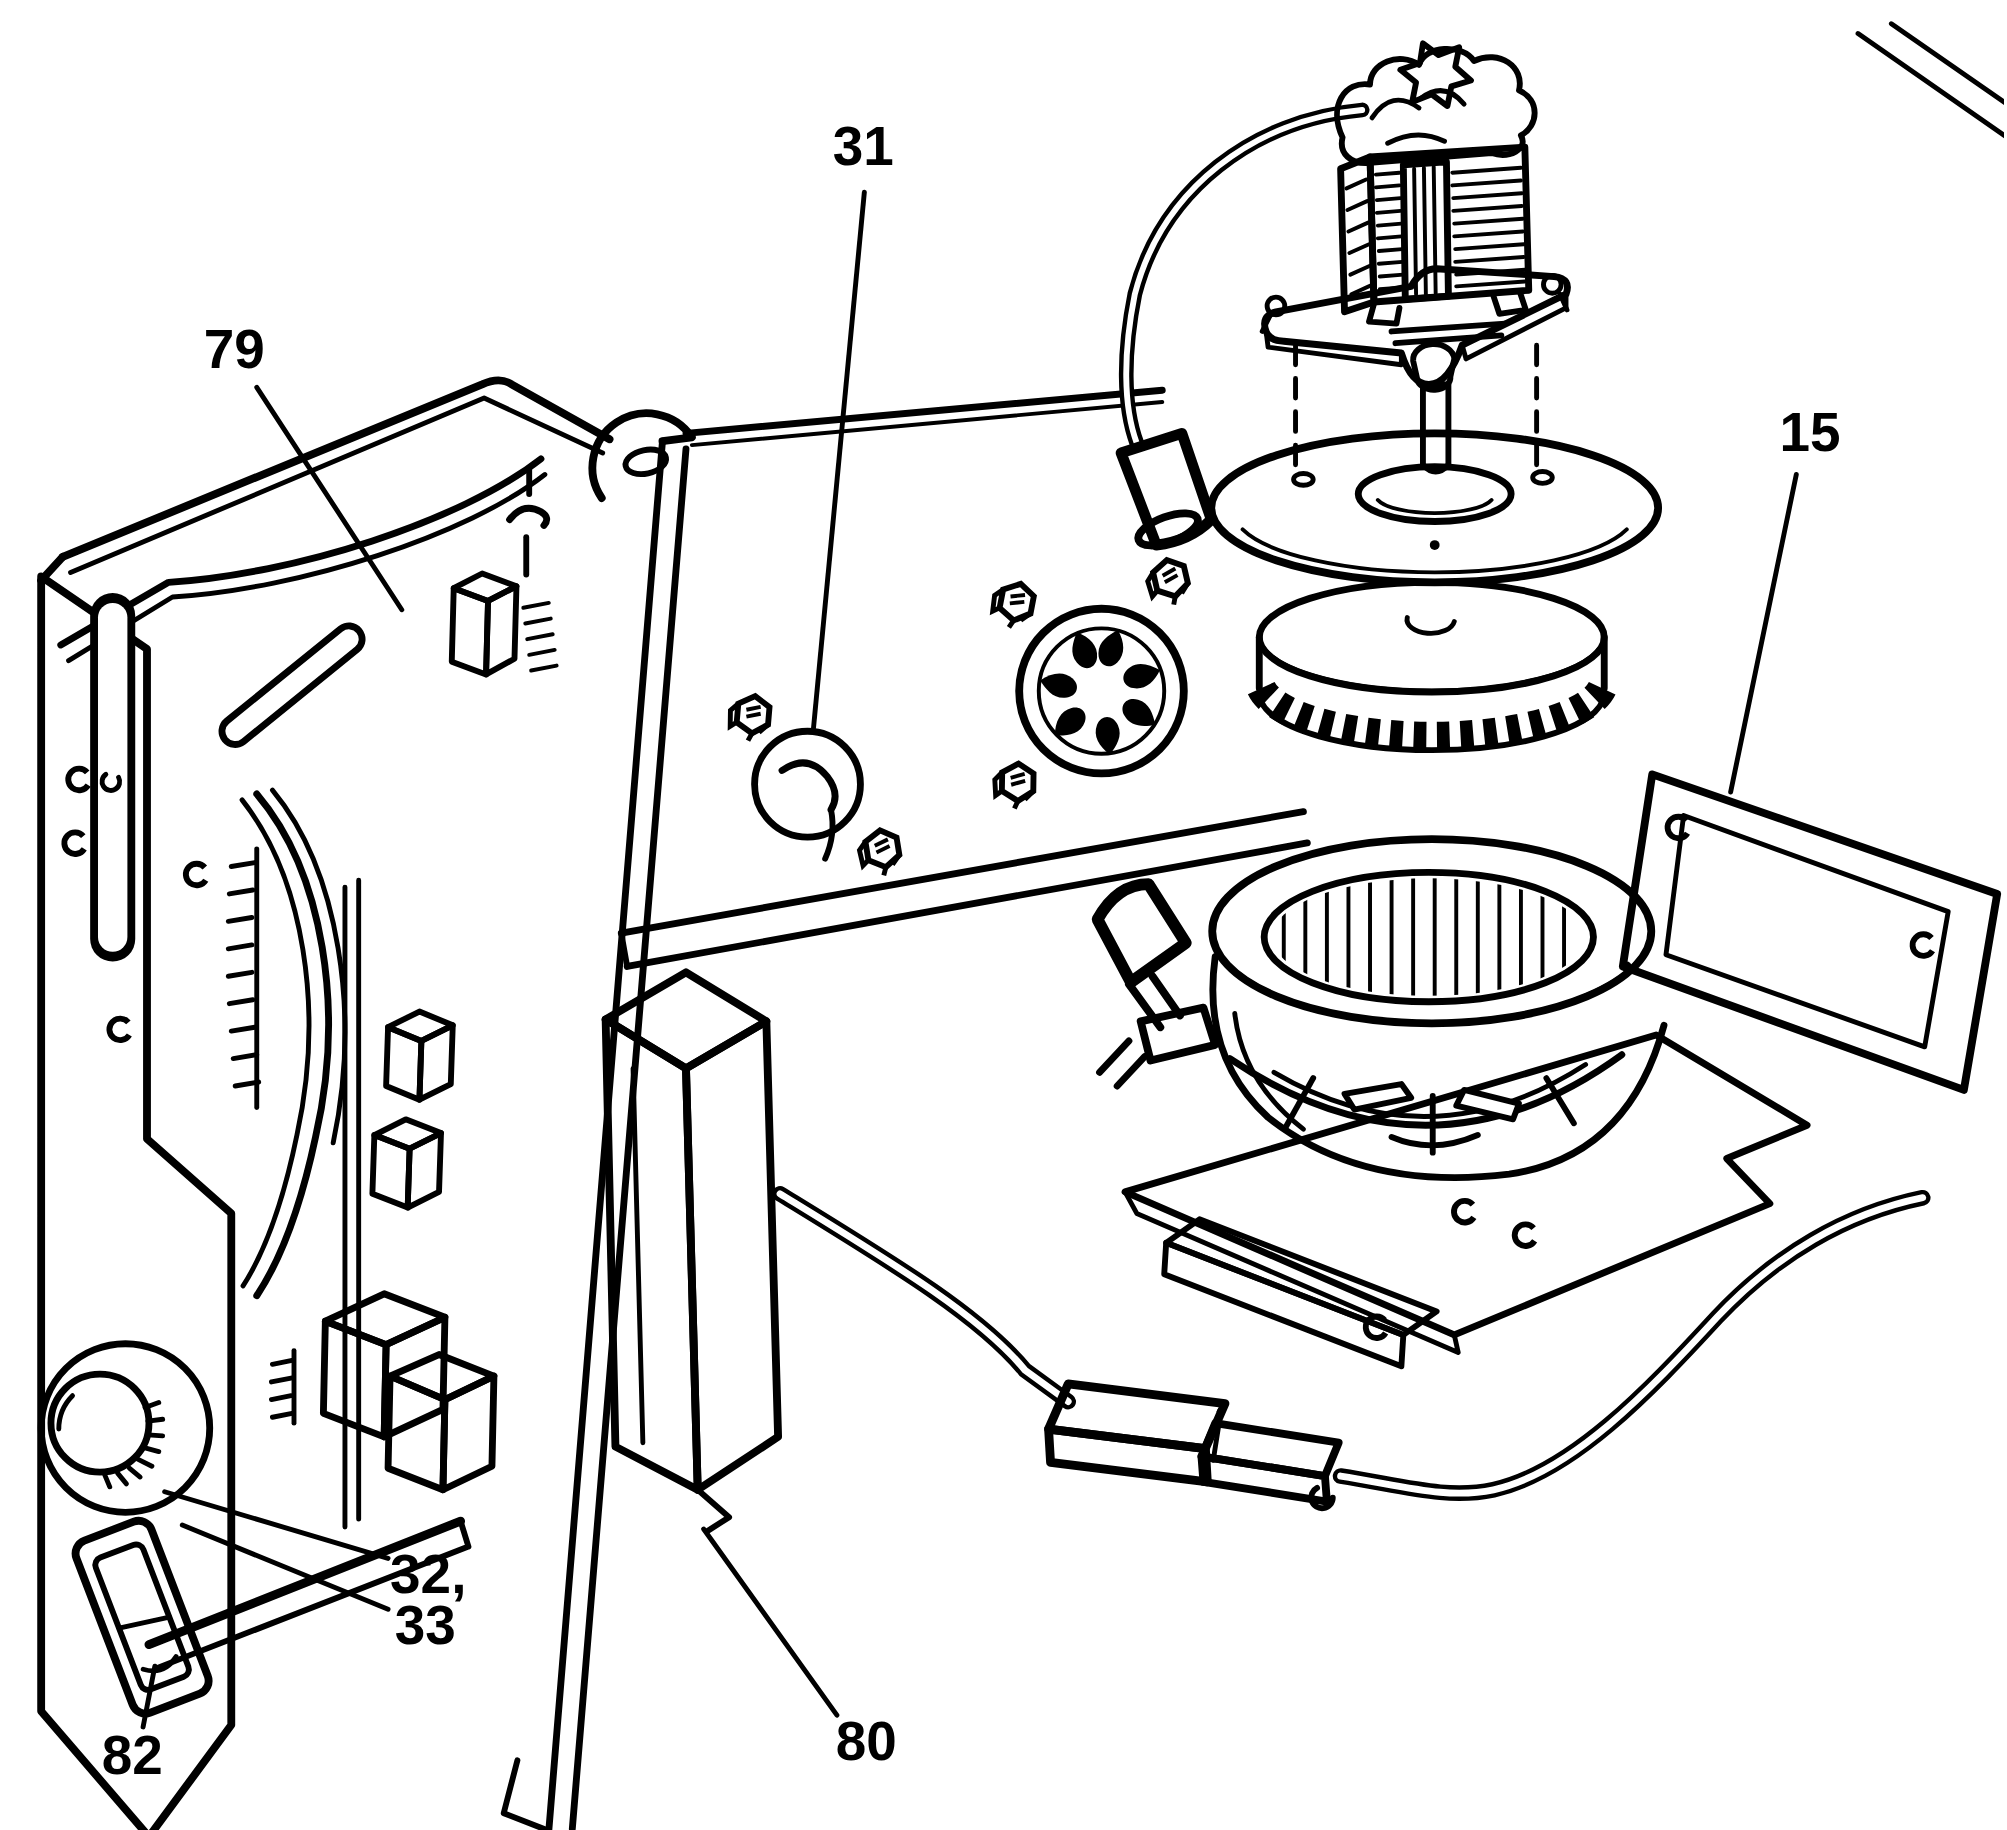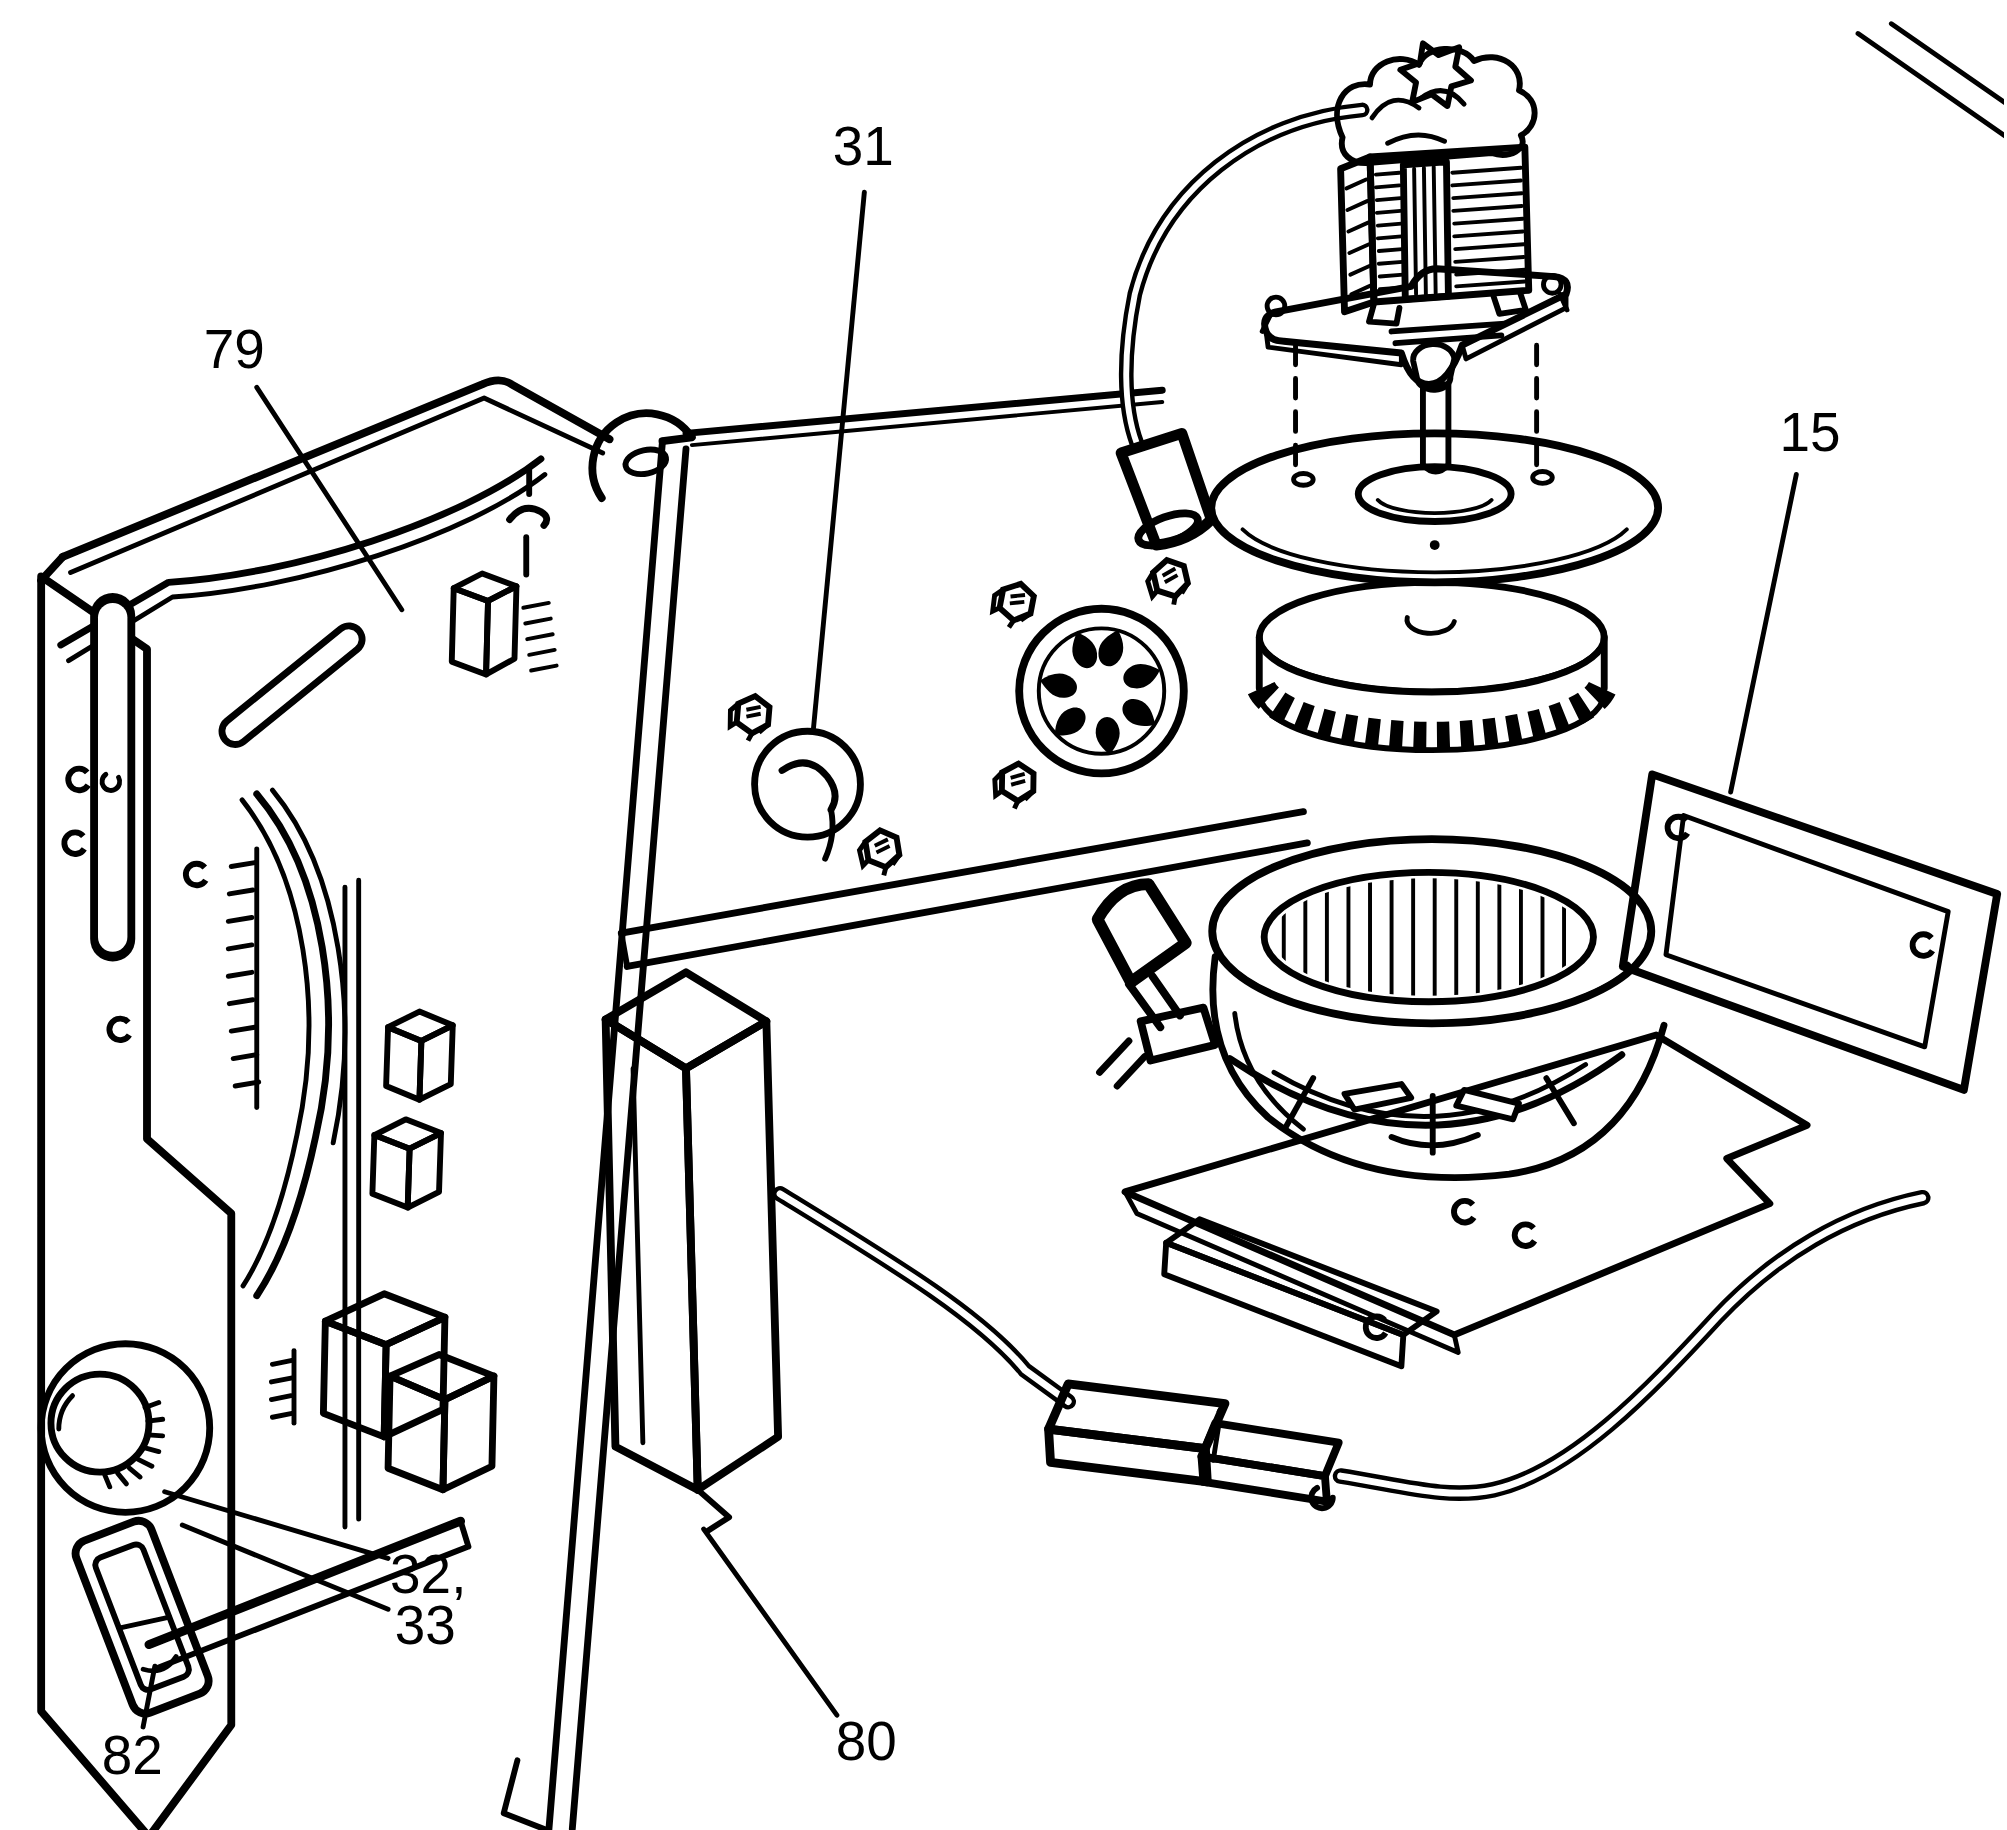--- a/index.html
+++ b/index.html
@@ -1,17 +1,17 @@
 <!DOCTYPE html>
 <html><head>
 <meta charset="utf-8">
 <style>
   html,body{margin:0;padding:0;background:#ffffff;}
   .stage{position:relative;width:2004px;height:1831px;background:#fff;overflow:hidden;
-         font-family:"Liberation Sans",sans-serif;}
+         font-family:"Liberation Sans",sans-serif;font-weight:bold;}
   svg{position:absolute;left:0;top:0;}
   .ink{stroke:#000;fill:none;stroke-linecap:round;stroke-linejoin:round;}
   text.ref{font-family:"Liberation Sans",sans-serif;font-size:56px;fill:#000;}
 </style>
 </head>
 <body>
 
 <div class="stage">
 <svg width="2007" height="1831" viewBox="0 0 2048 1868">
   <defs>

